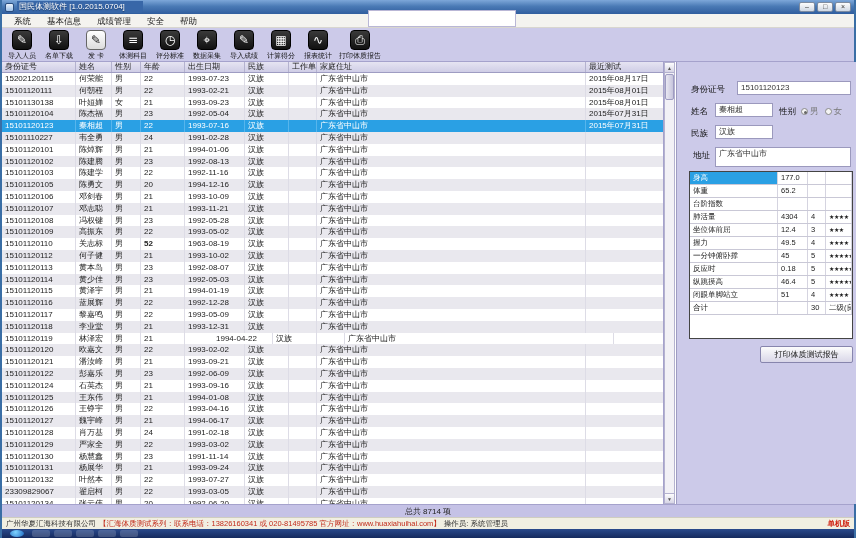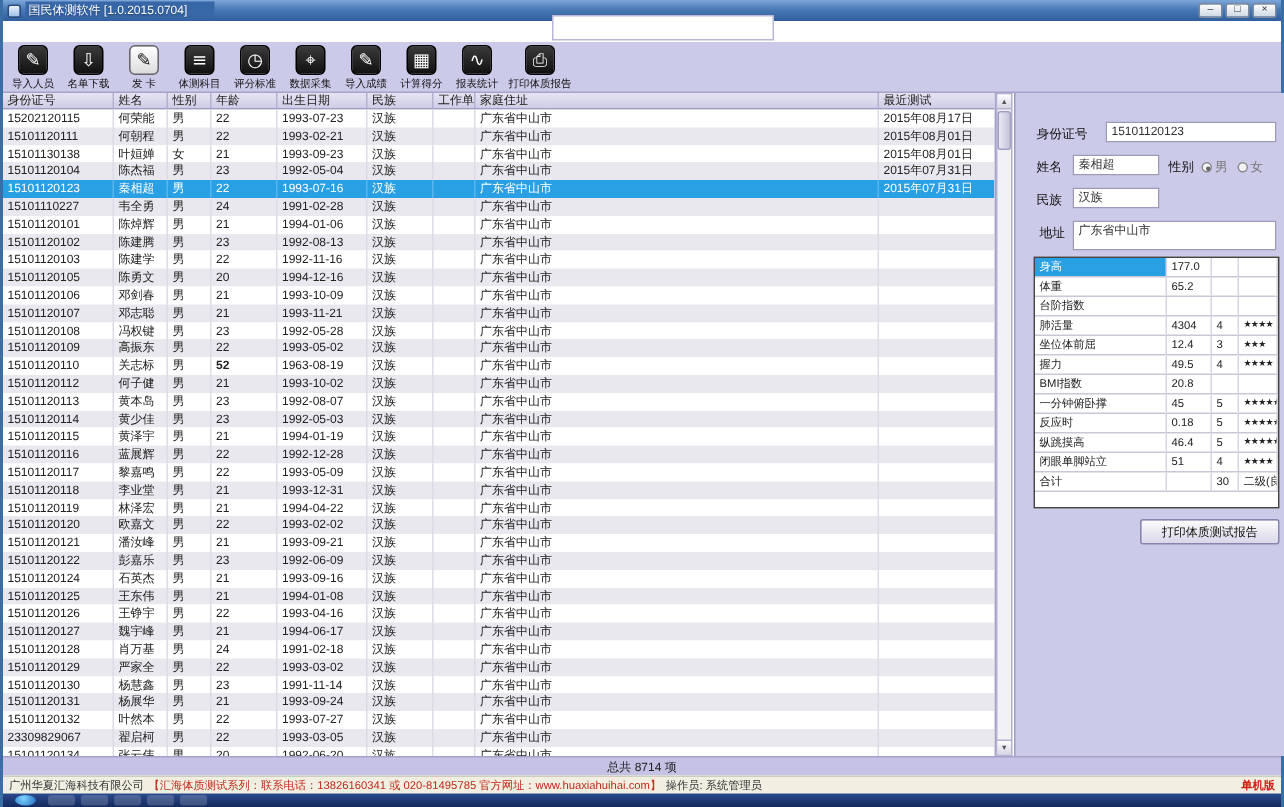--- a/index.html
+++ b/index.html
@@ -88,20 +88,27 @@
   <div class="titlebar">
     <span class="app-icon"></span>
     <span class="title-text">国民体测软件 [1.0.2015.0704]</span>
     <div class="win-controls">
       <div class="win-btn">–</div>
       <div class="win-btn">□</div>
       <div class="win-btn">×</div>
     </div>
   </div>
 
+  <div class="menubar" id="menubar">
+      <div class="menu-item">系统</div>
+      <div class="menu-item">基本信息</div>
+      <div class="menu-item">成绩管理</div>
+      <div class="menu-item">安全</div>
+      <div class="menu-item">帮助</div>
+    </div>
 
   <div class="toolbar" id="toolbar">
       <div class="tb-btn">
         <div class="tb-icon">✎</div>
         <div class="tb-label">导入人员</div>
       </div>
       <div class="tb-btn">
         <div class="tb-icon">⇩</div>
         <div class="tb-label">名单下载</div>
       </div>
@@ -393,21 +400,21 @@
           <div class="g-cell" style="width: 44px;">汉族</div>
           <div class="g-cell" style="width: 28px;"></div>
           <div class="g-cell" style="width: 269px;">广东省中山市</div>
           <div class="g-cell" style="width: 78px;"></div>
         </div>
         <div class="g-row">
           <div class="g-cell" style="width: 74px;">15101120119</div>
           <div class="g-cell" style="width: 36px;">林泽宏</div>
           <div class="g-cell" style="width: 29px;">男</div>
           <div class="g-cell" style="width: 44px;">21</div>
-          <div class="g-cell" style="width: 60px;">1994-04-22</div>
+          <div class="g-cell" style="width: 60px; margin-left: 28px;">1994-04-22</div>
           <div class="g-cell" style="width: 44px;">汉族</div>
           <div class="g-cell" style="width: 28px;"></div>
           <div class="g-cell" style="width: 269px;">广东省中山市</div>
           <div class="g-cell" style="width: 78px;"></div>
         </div>
         <div class="g-row alt">
           <div class="g-cell" style="width: 74px;">15101120120</div>
           <div class="g-cell" style="width: 36px;">欧嘉文</div>
           <div class="g-cell" style="width: 29px;">男</div>
           <div class="g-cell" style="width: 44px;">22</div>
@@ -615,26 +622,20 @@
           <div class="r-cell" style="width: 88px;">坐位体前屈</div>
           <div class="r-cell" style="width: 30px;">12.4</div>
           <div class="r-cell" style="width: 18px;">3</div>
           <div class="r-cell stars" style="width: 26px;">★★★</div>
         </div>
         <div class="r-row">
           <div class="r-cell" style="width: 88px;">握力</div>
           <div class="r-cell" style="width: 30px;">49.5</div>
           <div class="r-cell" style="width: 18px;">4</div>
           <div class="r-cell stars" style="width: 26px;">★★★★</div>
-        </div>
-        <div class="r-row">
-          <div class="r-cell" style="width: 88px;">BMI指数</div>
-          <div class="r-cell" style="width: 30px;">20.8</div>
-          <div class="r-cell" style="width: 18px;"></div>
-          <div class="r-cell" style="width: 26px;"></div>
         </div>
         <div class="r-row">
           <div class="r-cell" style="width: 88px;">一分钟俯卧撑</div>
           <div class="r-cell" style="width: 30px;">45</div>
           <div class="r-cell" style="width: 18px;">5</div>
           <div class="r-cell stars" style="width: 26px;">★★★★★</div>
         </div>
         <div class="r-row">
           <div class="r-cell" style="width: 88px;">反应时</div>
           <div class="r-cell" style="width: 30px;">0.18</div>

